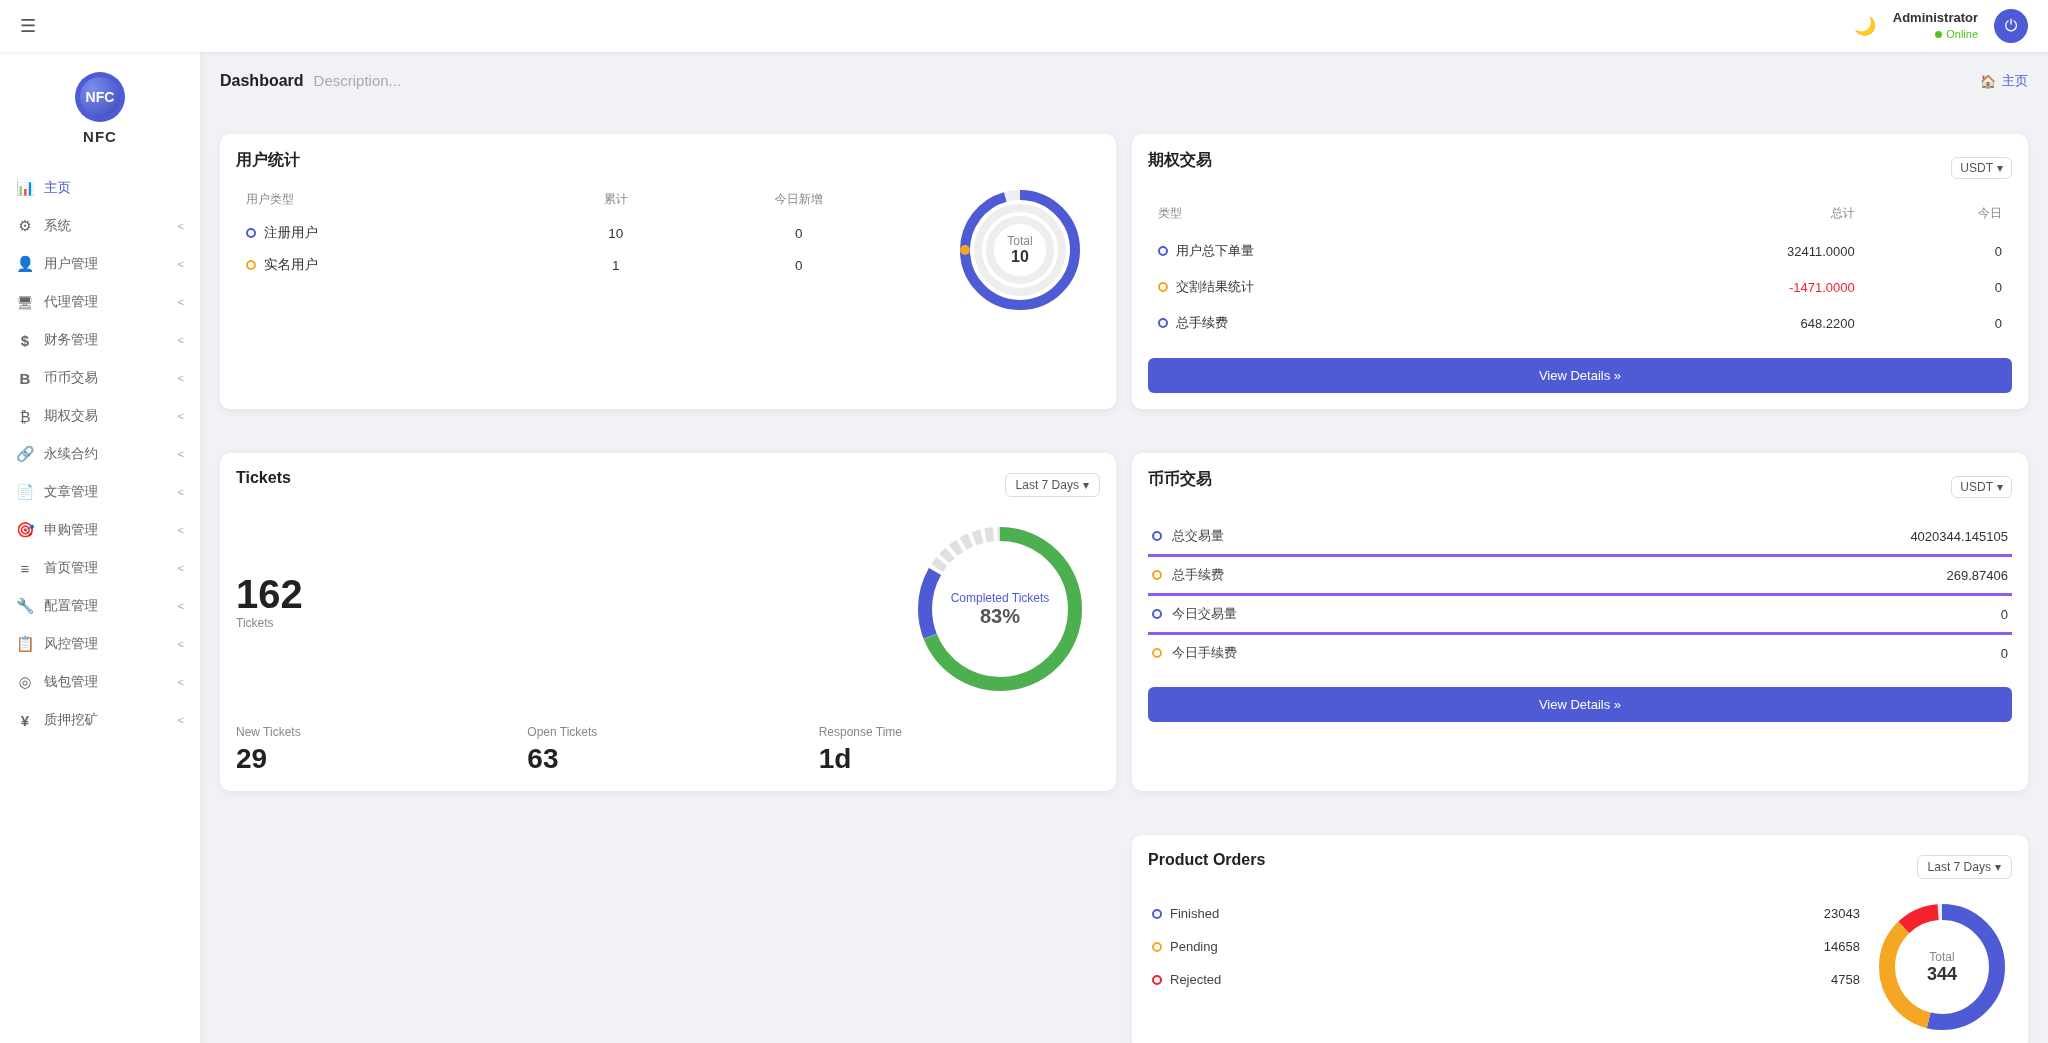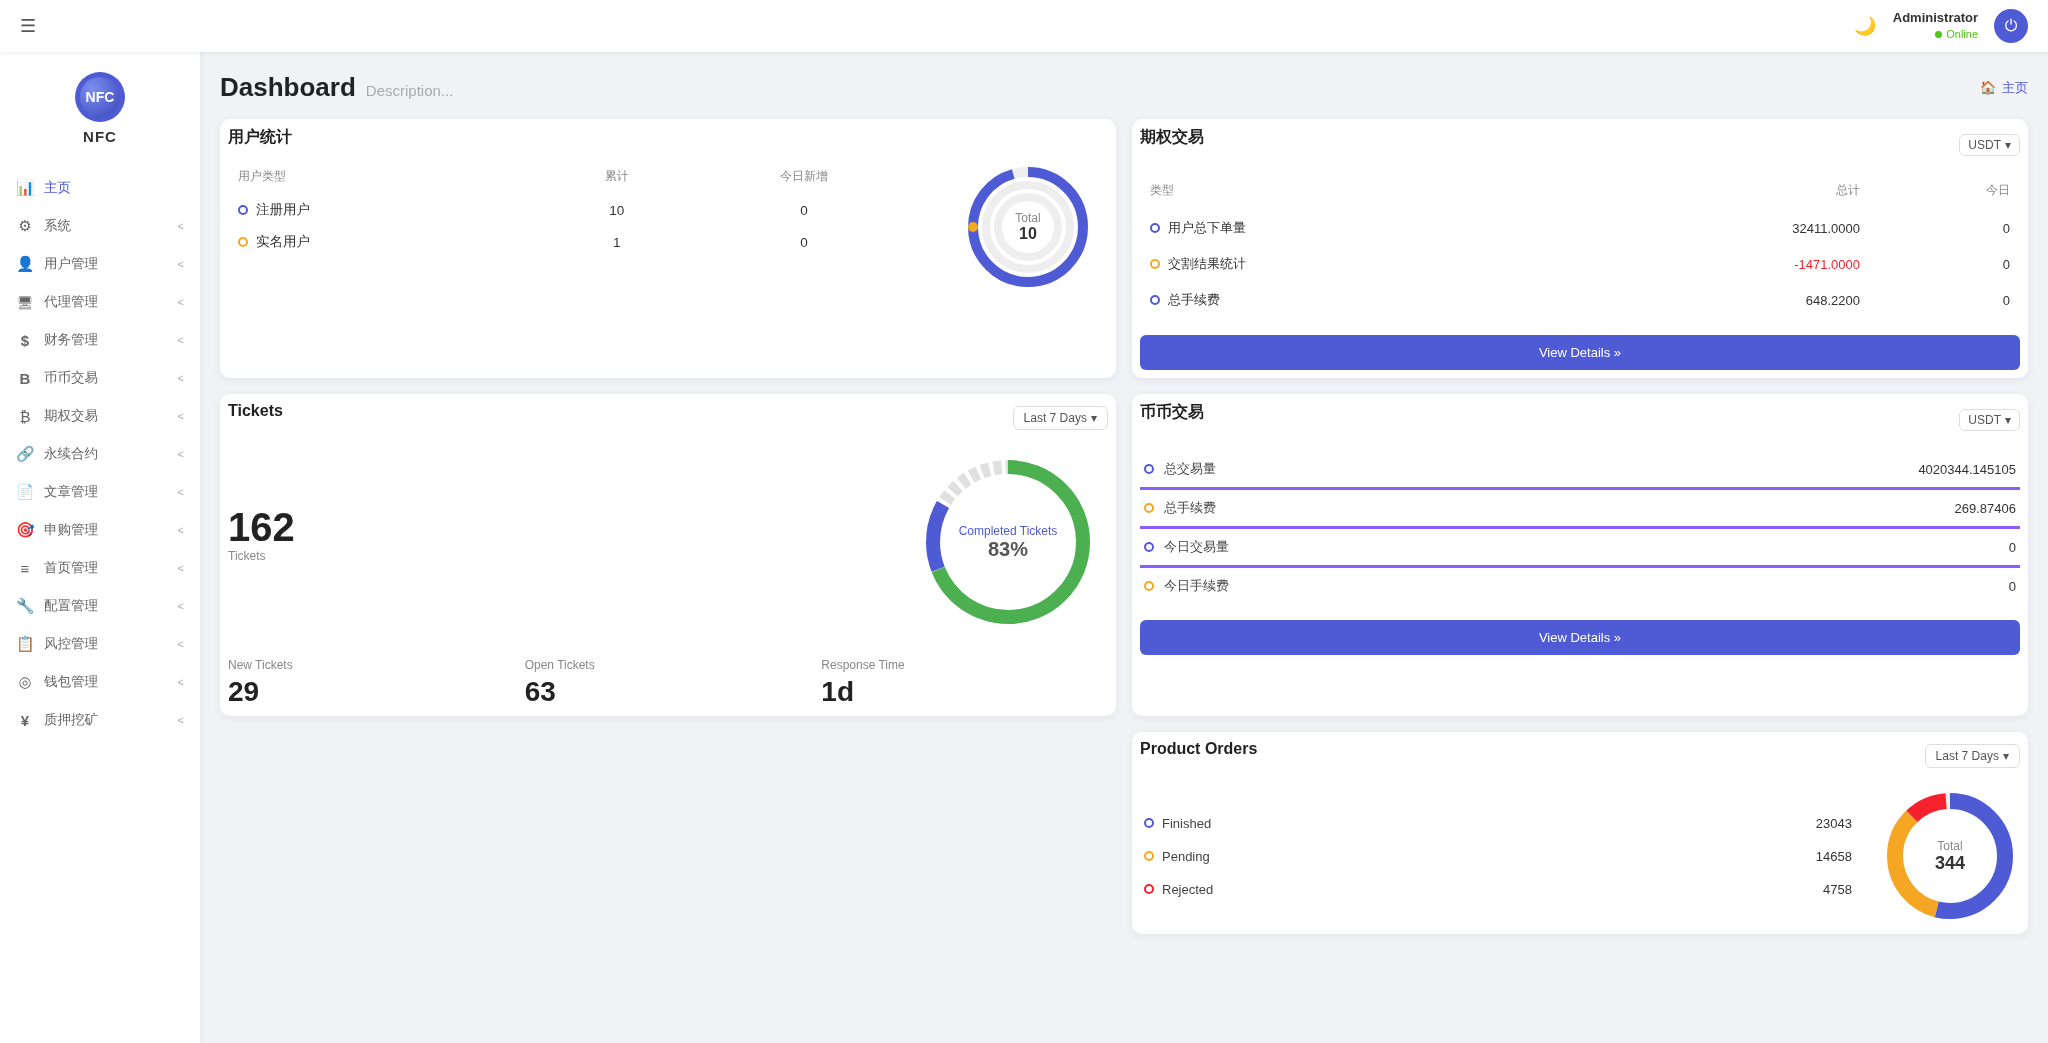--- a/index.html
+++ b/index.html
@@ -52,33 +52,34 @@
     .nav-item .nav-icon { margin-right: 10px; font-size: 15px; width: 18px; text-align: center; }
     .nav-item .nav-label { flex: 1; }
     .nav-item .nav-arrow { font-size: 11px; color: #aaa; }
 
     .main-content { flex: 1; padding: 20px; overflow-y: auto; }
 
     .page-header {
       display: flex; align-items: center; justify-content: space-between; margin-bottom: 16px;
     }
     .page-header-left { display: flex; align-items: baseline; gap: 10px; }
-    .page-title { font-size: 26px; font-weight: 700; color: #222; }
+    .page-title { font-size: 16px; font-weight: 700; color: #222; }
     .page-desc { font-size: 15px; color: #aaa; }
     .home-link { display: flex; align-items: center; gap: 5px; color: #4f5bd5; font-size: 13px; cursor: pointer; }
 
     .dashboard-grid {
       display: grid;
       grid-template-columns: 1fr 1fr;
       gap: 16px;
     }
 
     .card {
-      background: #fff; border-radius: 10px; padding: 8px;
+      background: #fff; border-radius: 10px; padding: 16px;
       box-shadow: 0 2px 8px rgba(0,0,0,0.06);
+      margin-top: 28px;
     }
 
     .card-title { font-size: 16px; font-weight: 600; color: #222; margin-bottom: 14px; }
 
     
     .user-stats-card { }
     .user-stats-table { width: 100%; }
     .user-stats-table th { font-size: 12px; color: #888; font-weight: 500; text-align: left; padding: 4px 8px 8px; }
     .user-stats-table td { padding: 6px 8px; font-size: 13.5px; }
     .user-stats-table .num-col { text-align: center; }
@@ -140,21 +141,21 @@
 
     
     .coin-stats { margin-top: 8px; }
     .coin-stat-row { display: flex; align-items: center; padding: 9px 4px; border-bottom: 3px solid #8b5cf6; }
     .coin-stat-row:last-child { border-bottom: none; }
     .coin-stat-dot { width: 10px; height: 10px; border-radius: 50%; border: 2px solid; background: transparent; margin-right: 10px; flex-shrink: 0; }
     .coin-stat-name { flex: 1; color: #444; font-size: 13px; }
     .coin-stat-val { font-size: 13px; color: #333; font-weight: 500; }
 
     
-    .product-orders-inner { display: flex; align-items: center; gap: 24px; }
+    .product-orders-inner { display: flex; align-items: flex-start; gap: 8px; }
     .product-orders-left { flex: 1; }
     .product-row { display: flex; align-items: center; padding: 9px 4px; }
     .product-row-name { flex: 1; color: #444; font-size: 13px; display: flex; align-items: center; gap: 8px; }
     .product-row-val { font-size: 13px; color: #333; }
     .product-donut { width: 140px; height: 140px; position: relative; display: flex; align-items: center; justify-content: center; flex-shrink: 0; }
     .product-donut-center { position: absolute; text-align: center; }
     .product-donut-center .total-label { font-size: 12px; color: #888; }
     .product-donut-center .total-num { font-size: 18px; font-weight: 700; color: #333; }
 
     .neg { color: #f5222d; }

